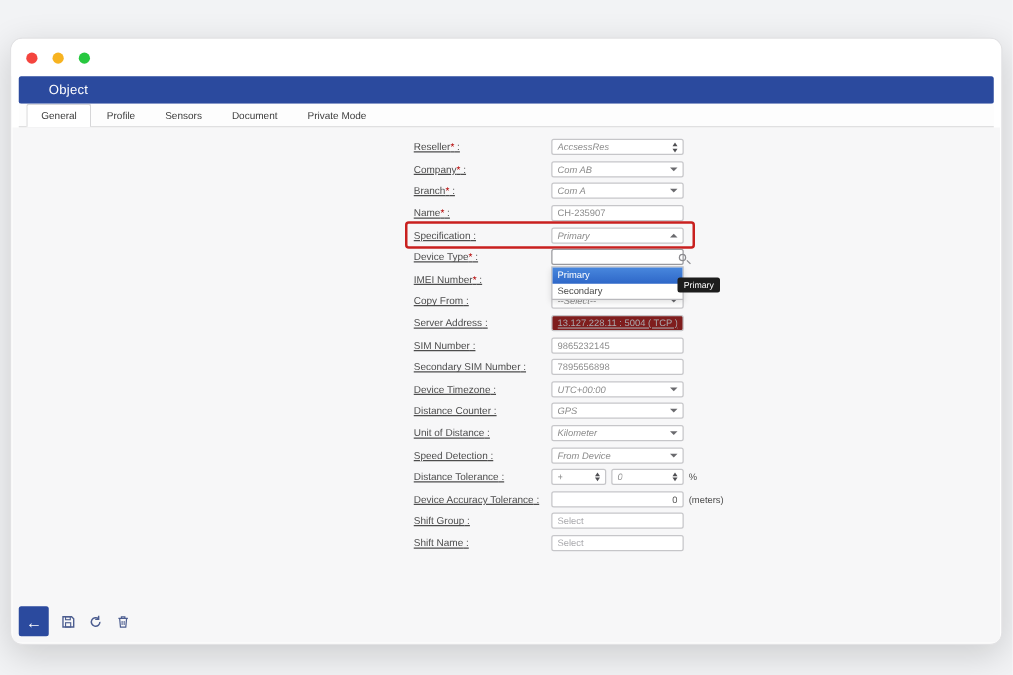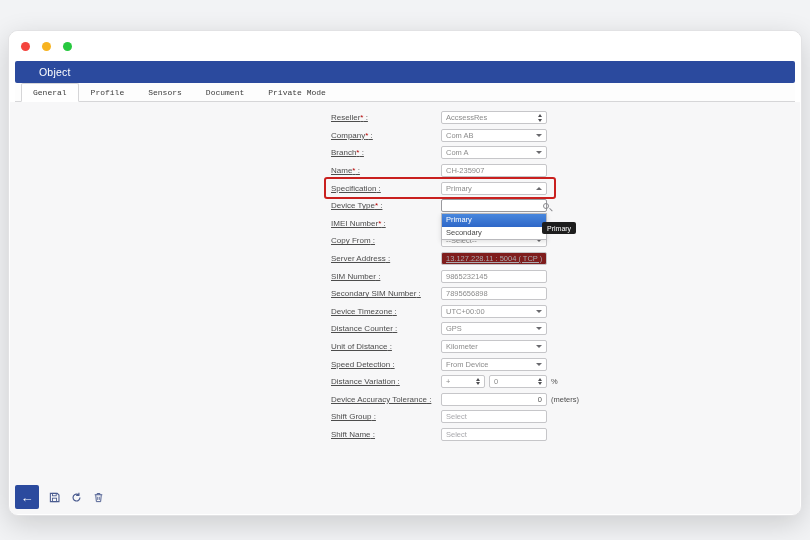--- a/index.html
+++ b/index.html
@@ -28,21 +28,21 @@
     display:flex; align-items:center; padding-left:24px;
     color:#ffffff; font-size:10.5px; letter-spacing:.2px;
   }
   
   .tabbar {
     margin:0 6px; height:19px; display:flex; align-items:flex-end;
     background:#fdfdfd; border-bottom:1px solid #d6d6d8; padding-left:6px;
   }
   .tab {
     font-size:8px; color:#3c3c3c; padding:4px 11px 4px 11px; cursor:default;
-    border:1px solid transparent; border-bottom:none; background:transparent;font-family:Liberation Mono, monospace;
+    border:1px solid transparent; border-bottom:none; background:transparent;
   }
   .tab.active {
     background:#ffffff; border-color:#d6d6d8; border-bottom:1px solid #ffffff;
     margin-bottom:-1px; border-radius:2px 2px 0 0;
   }
   
   .content { position:absolute; left:1px; right:1px; top:71px; bottom:1px; background:#f7f7f8; }
   
   .form { position:absolute; left:322px; top:78px; }
   .row { display:flex; align-items:center; height:17.6px; }
@@ -50,21 +50,21 @@
   .star { color:#b30000; }
   .ctl { width:106px; display:flex; align-items:center; }
   .tbox, .sel {
     width:106px; height:13px; background:#ffffff; border:1px solid #c6c6c9; border-radius:2px;
     font-size:7.5px; color:#8c8c8c; padding:0 4px; outline:none;
     font-family:"Liberation Sans", sans-serif;
   }
   .tbox::placeholder { color:#a9a9ad; }
   .tbox:disabled { background:#7f1d1d; color:#ababaf;text-decoration:underline; }
   .sel { display:flex; align-items:center; justify-content:space-between; }
-  .sel .val { overflow:hidden; white-space:nowrap; }
+  .sel .val { overflow:hidden; white-space:nowrap;font-style:italic; }
   .caret-down { width:0; height:0; border-left:3px solid transparent; border-right:3px solid transparent; border-top:3.5px solid #6a6a6e; }
   .caret-up   { width:0; height:0; border-left:3px solid transparent; border-right:3px solid transparent; border-bottom:3.5px solid #6a6a6e; }
   .caret-updown { display:flex; flex-direction:column; gap:1.5px; }
   .caret-updown i { display:block; width:0; height:0; border-left:2.6px solid transparent; border-right:2.6px solid transparent; }
   .caret-updown .u { border-bottom:3px solid #4e4e52; }
   .caret-updown .d { border-top:3px solid #4e4e52; }
   .num-right { text-align:right; color:#555; }
   .suffix { font-size:7.5px; color:#4d4d4d; margin-left:4px; white-space:nowrap; }
   .mini { width:44px; }
   .mini2 { width:58px; margin-left:4px; }
@@ -254,21 +254,21 @@
       <div class="lbl"><span>Speed Detection</span><span> :</span></div>
       <div class="ctl">
           <div class="sel">
             <span class="val">From Device</span>
             <span class="caret-down"></span>
           </div>
         </div>
     </div>
 
     <div class="row">
-      <div class="lbl"><span>Distance Variation</span><span> :</span></div>
+      <div class="lbl"><span>Distance Tolerance</span><span> :</span></div>
       <div class="ctl">
         <div class="sel mini">
             <span class="val">+</span>
             <span class="caret-updown">
               <i class="u"></i>
               <i class="d"></i>
             </span>
           </div>
         <div class="sel mini2">
             <span class="val">0</span>

